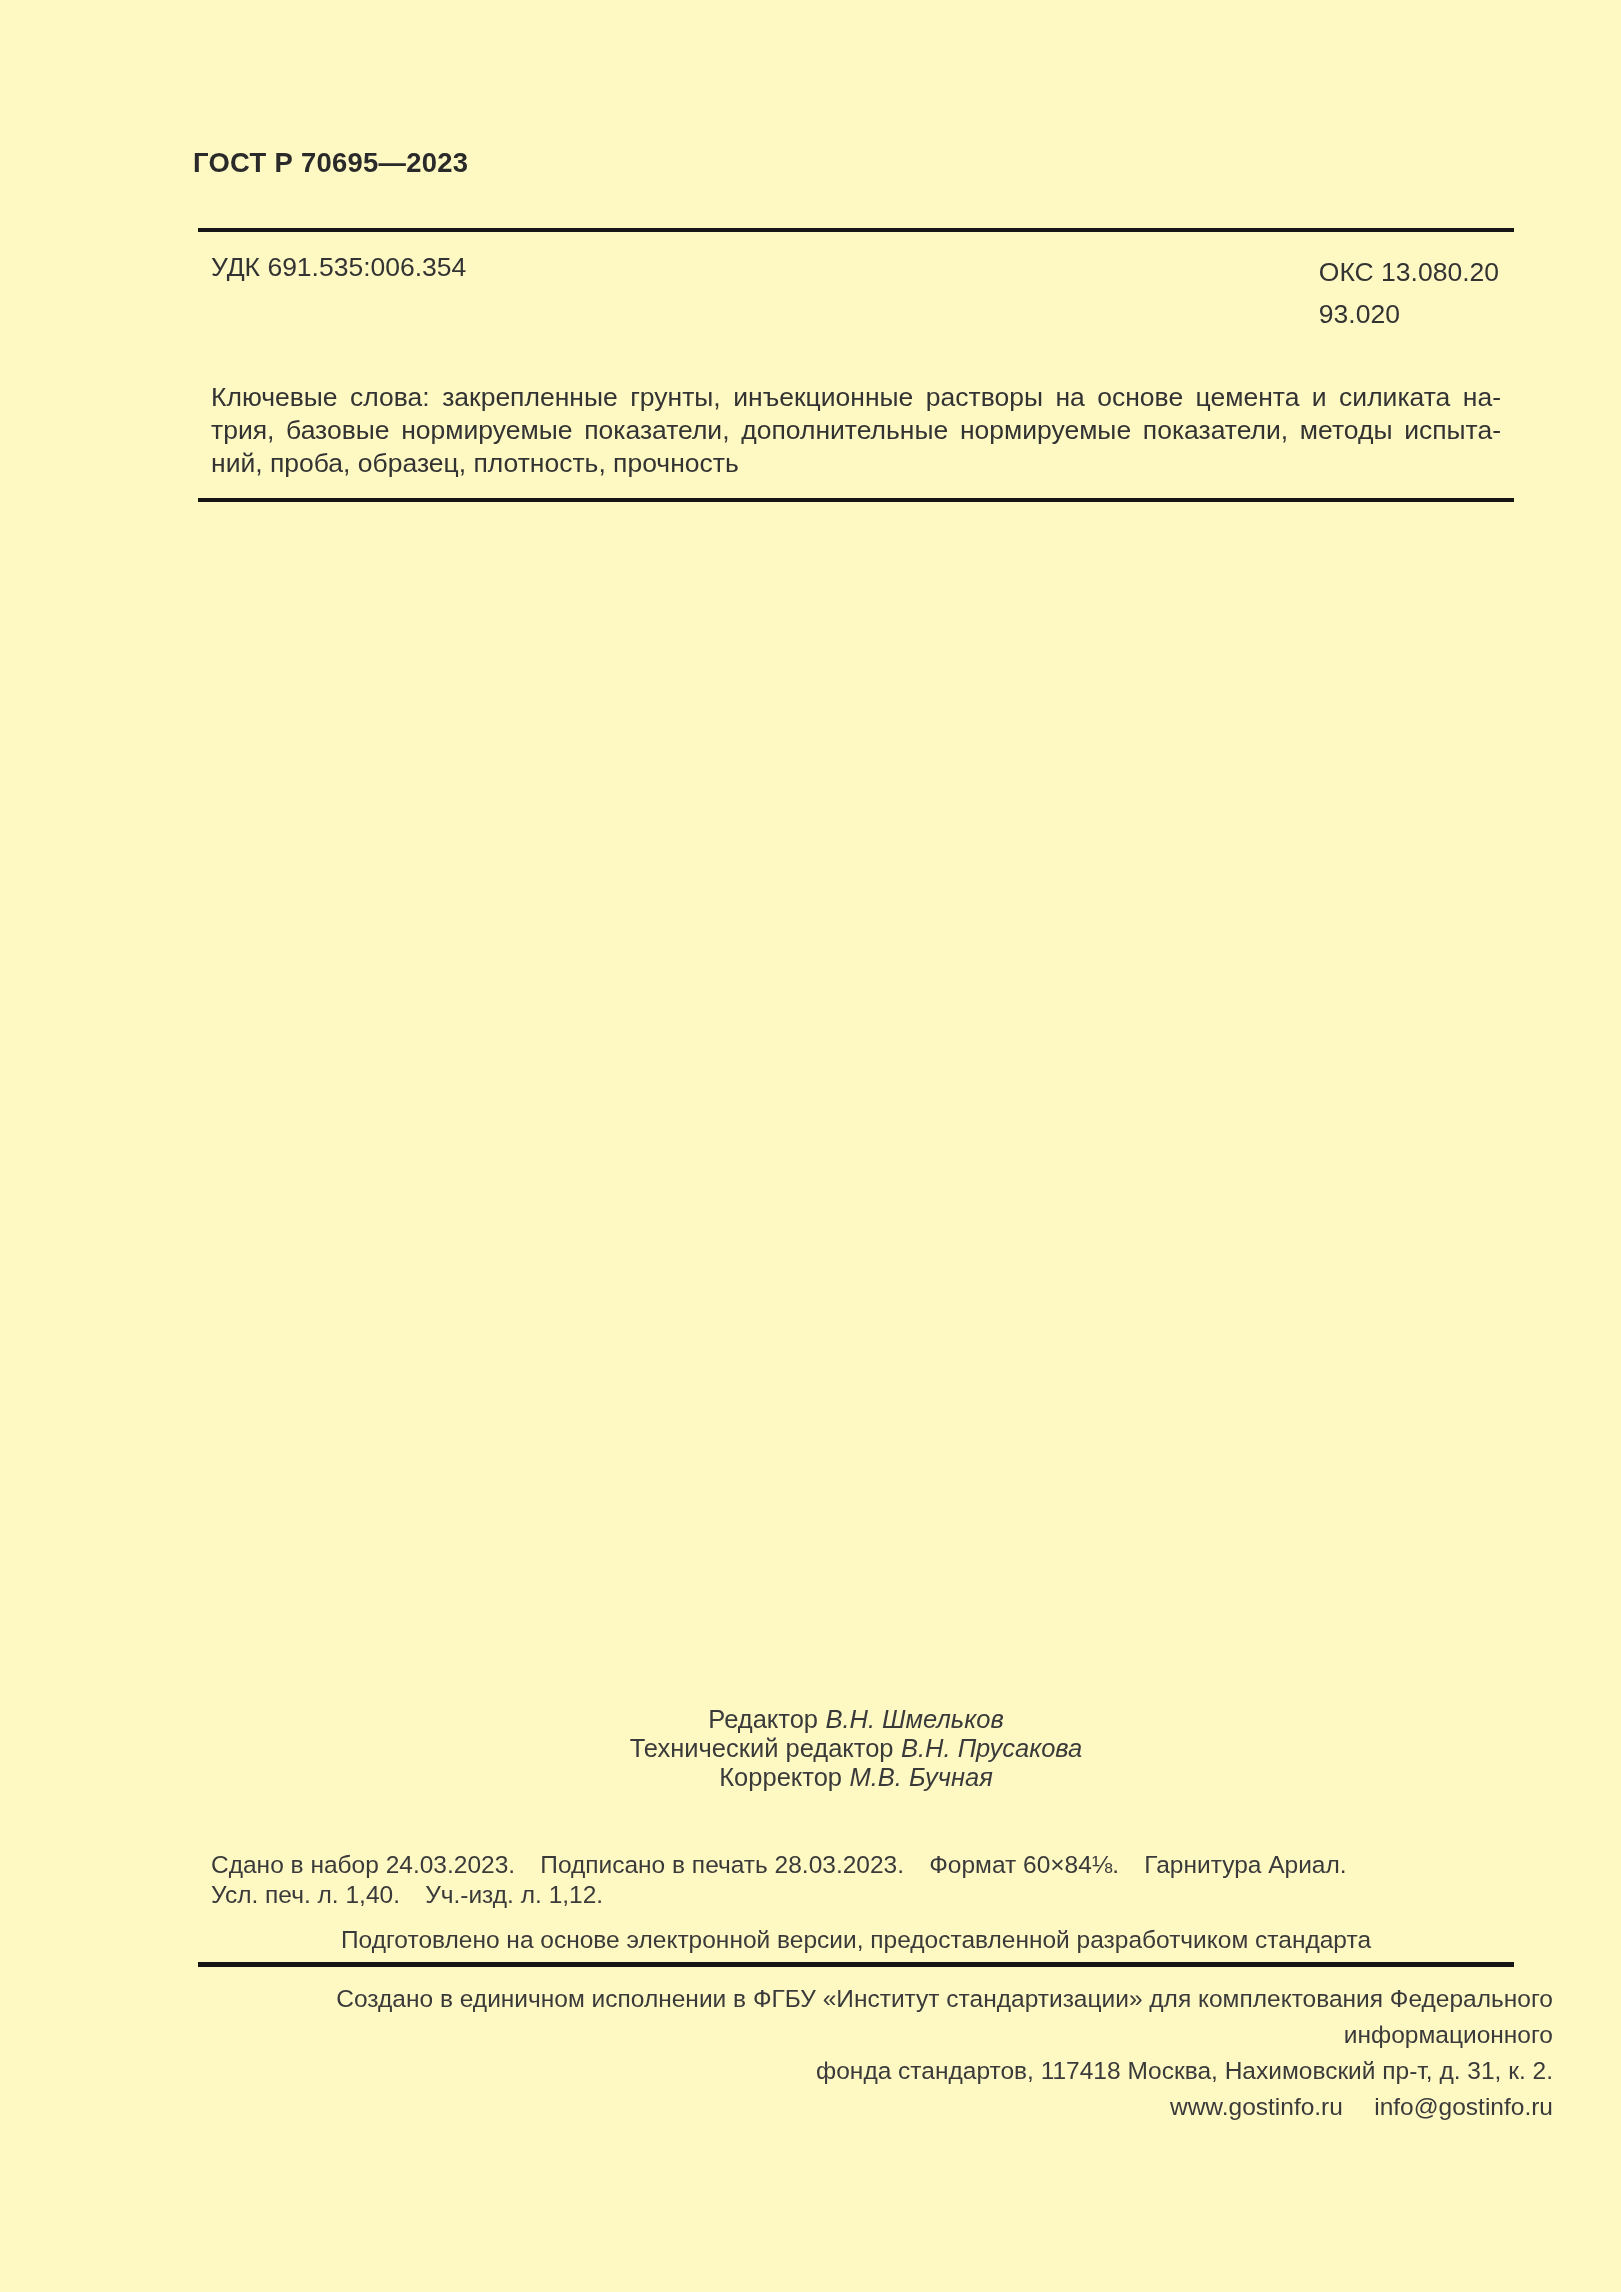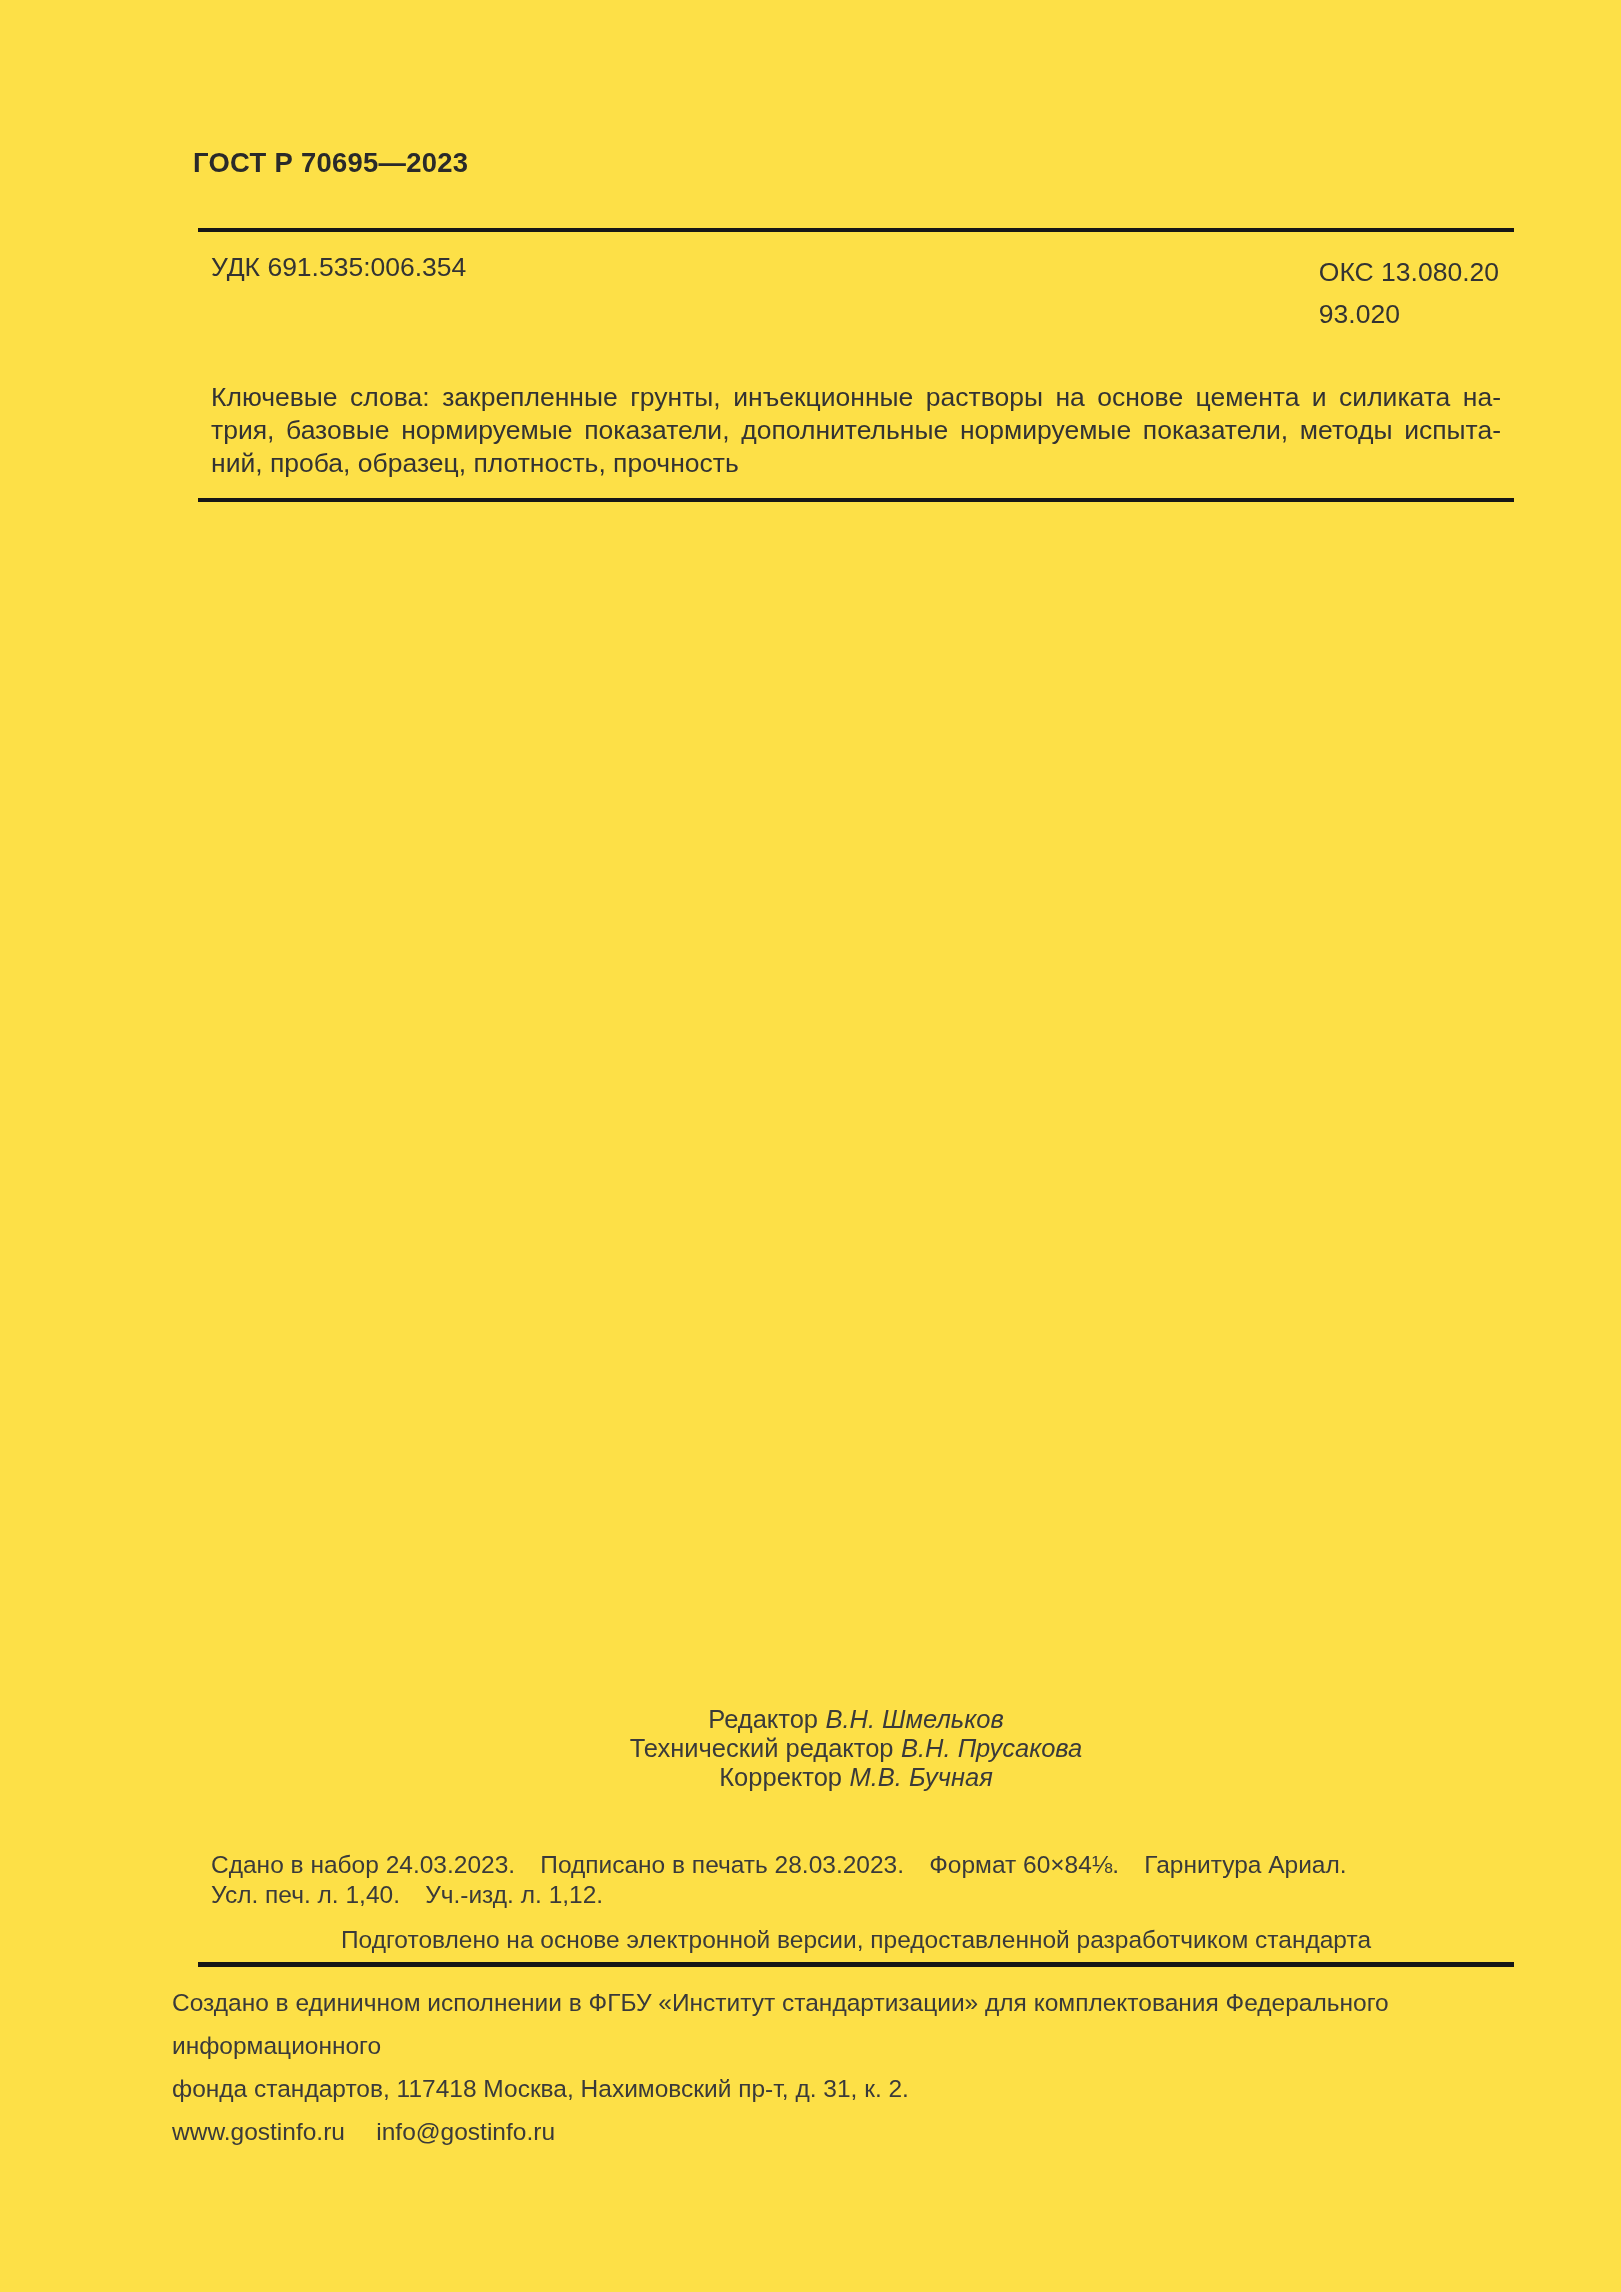--- a/index.html
+++ b/index.html
@@ -5,21 +5,21 @@
 <style>
   html, body {
     margin: 0;
     padding: 0;
     background: #ffffff;
   }
   .page {
     position: relative;
     width: 1621px;
     height: 2293px;
-    background: #fde047;
+    background: #fef9c3;
     font-family: "Liberation Sans", "DejaVu Sans", sans-serif;
     color: #333333;
     overflow: hidden;
   }
   .rule {
     position: absolute;
     left: 198px;
     width: 1316px;
     background: #161616;
   }
@@ -107,26 +107,26 @@
     top: 1925px;
     width: 1290px;
     text-align: center;
     font-size: 24.5px;
     line-height: 30px;
     color: #3a3a3a;
   }
 
   .footer {
     position: absolute;
-    left: 172px;
+    left: 159px;
     top: 1981px;
     width: 1394px;
-    text-align: left;
+    text-align: right;
     font-size: 24.5px;
-    line-height: 43px;
+    line-height: 36px;
     color: #3a3a3a;
   }
   .contacts .seg + .seg { margin-left: 1.0em; }
 </style>
 </head>
 <body>
 
 <div class="page">
 
   <div class="header-code">ГОСТ Р 70695—2023</div>

